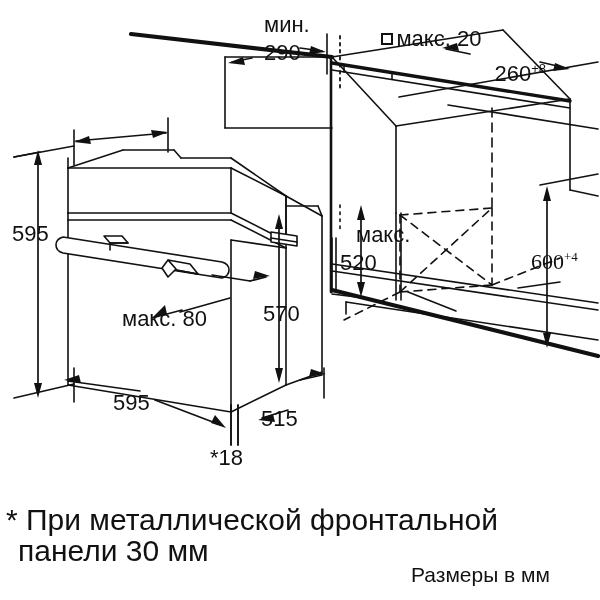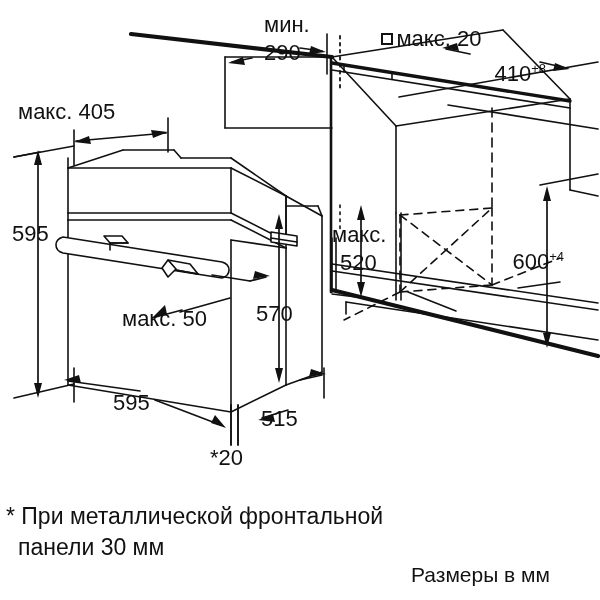--- a/index.html
+++ b/index.html
@@ -15,21 +15,21 @@
   .lbl {
     position:absolute;
     color:#111111;
     font-family:"Liberation Sans", sans-serif;
     font-weight:400;
     white-space:pre;
     line-height:1.02;
   }
   .dim    { font-size:22px; }
   .sup    { font-size:13px; vertical-align:super; }
-  .note   { font-size:23px; }
+  .note   { font-size:30px; }
   .foot   { font-size:21px; }
   .sqmark {
     display:inline-block;
     width:12px; height:12px;
     border:2px solid #111;
     margin-right:3px;
     position:relative;
     top:-1px;
   }
 </style>
@@ -305,42 +305,41 @@
   </svg>
 
   <div class="lbl dim" style="left:264px; top:14px;">мин.</div>
   <div class="lbl dim" style="left:264px; top:42px;">290</div>
 
   <div class="lbl dim" style="left:357px; top:6px;">
     <span class="sqmark"></span><span>макс. 20</span>
   </div>
 
   <div class="lbl dim" style="left:470px; top:40px;">
-    <span>410</span><span class="sup">+8</span>
+    <span>260</span><span class="sup">+8</span>
   </div>
 
-  <div class="lbl dim" style="left:18px; top:101px;">макс. 405</div>
 
   <div class="lbl dim" style="left:12px; top:223px;">595</div>
 
-  <div class="lbl dim" style="left:332px; top:224px;">макс.</div>
+  <div class="lbl dim" style="left:356px; top:224px;">макс.</div>
   <div class="lbl dim" style="left:340px; top:252px;text-align:right;">520</div>
 
-  <div class="lbl dim" style="left:488px; top:228px;">
+  <div class="lbl dim" style="left:509px; top:228px;font-family:Liberation Serif, serif;">
     <span>600</span><span class="sup">+4</span>
   </div>
 
-  <div class="lbl dim" style="left:256px; top:303px;">570</div>
-
-  <div class="lbl dim" style="left:122px; top:308px;">макс. 50</div>
+  <div class="lbl dim" style="left:263px; top:303px;">570</div>
+
+  <div class="lbl dim" style="left:122px; top:308px;">макс. 80</div>
 
   <div class="lbl dim" style="left:113px; top:392px;">595</div>
 
   <div class="lbl dim" style="left:261px; top:408px;">515</div>
 
-  <div class="lbl dim" style="left:210px; top:447px;">*20</div>
+  <div class="lbl dim" style="left:210px; top:447px;">*18</div>
 
   <div class="lbl note" style="left:6px; top:505px;">* При металлической фронтальной</div>
   <div class="lbl note" style="left:18px; top:536px;">панели 30 мм</div>
 
   <div class="lbl foot" style="left:411px; top:564px; font-weight:400;">Размеры в мм</div>
 
 </div>
 
 </body></html>

